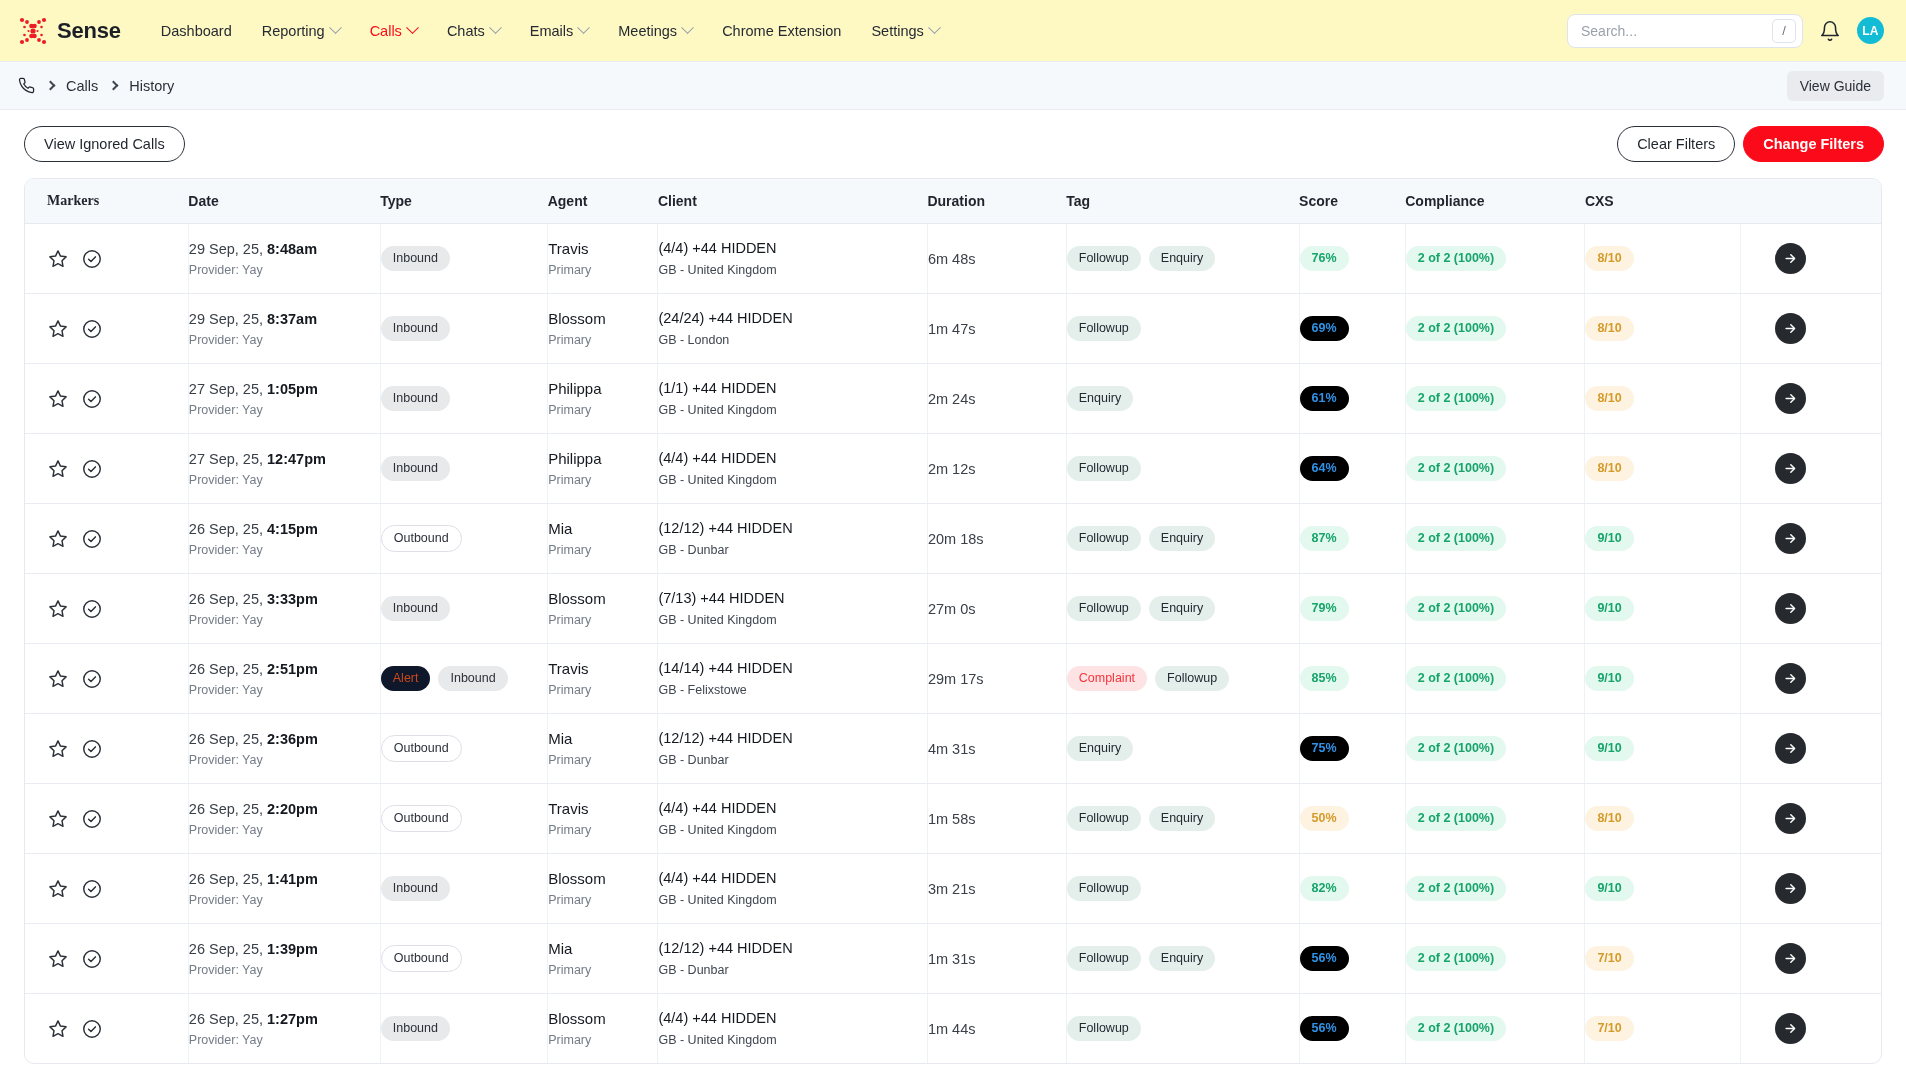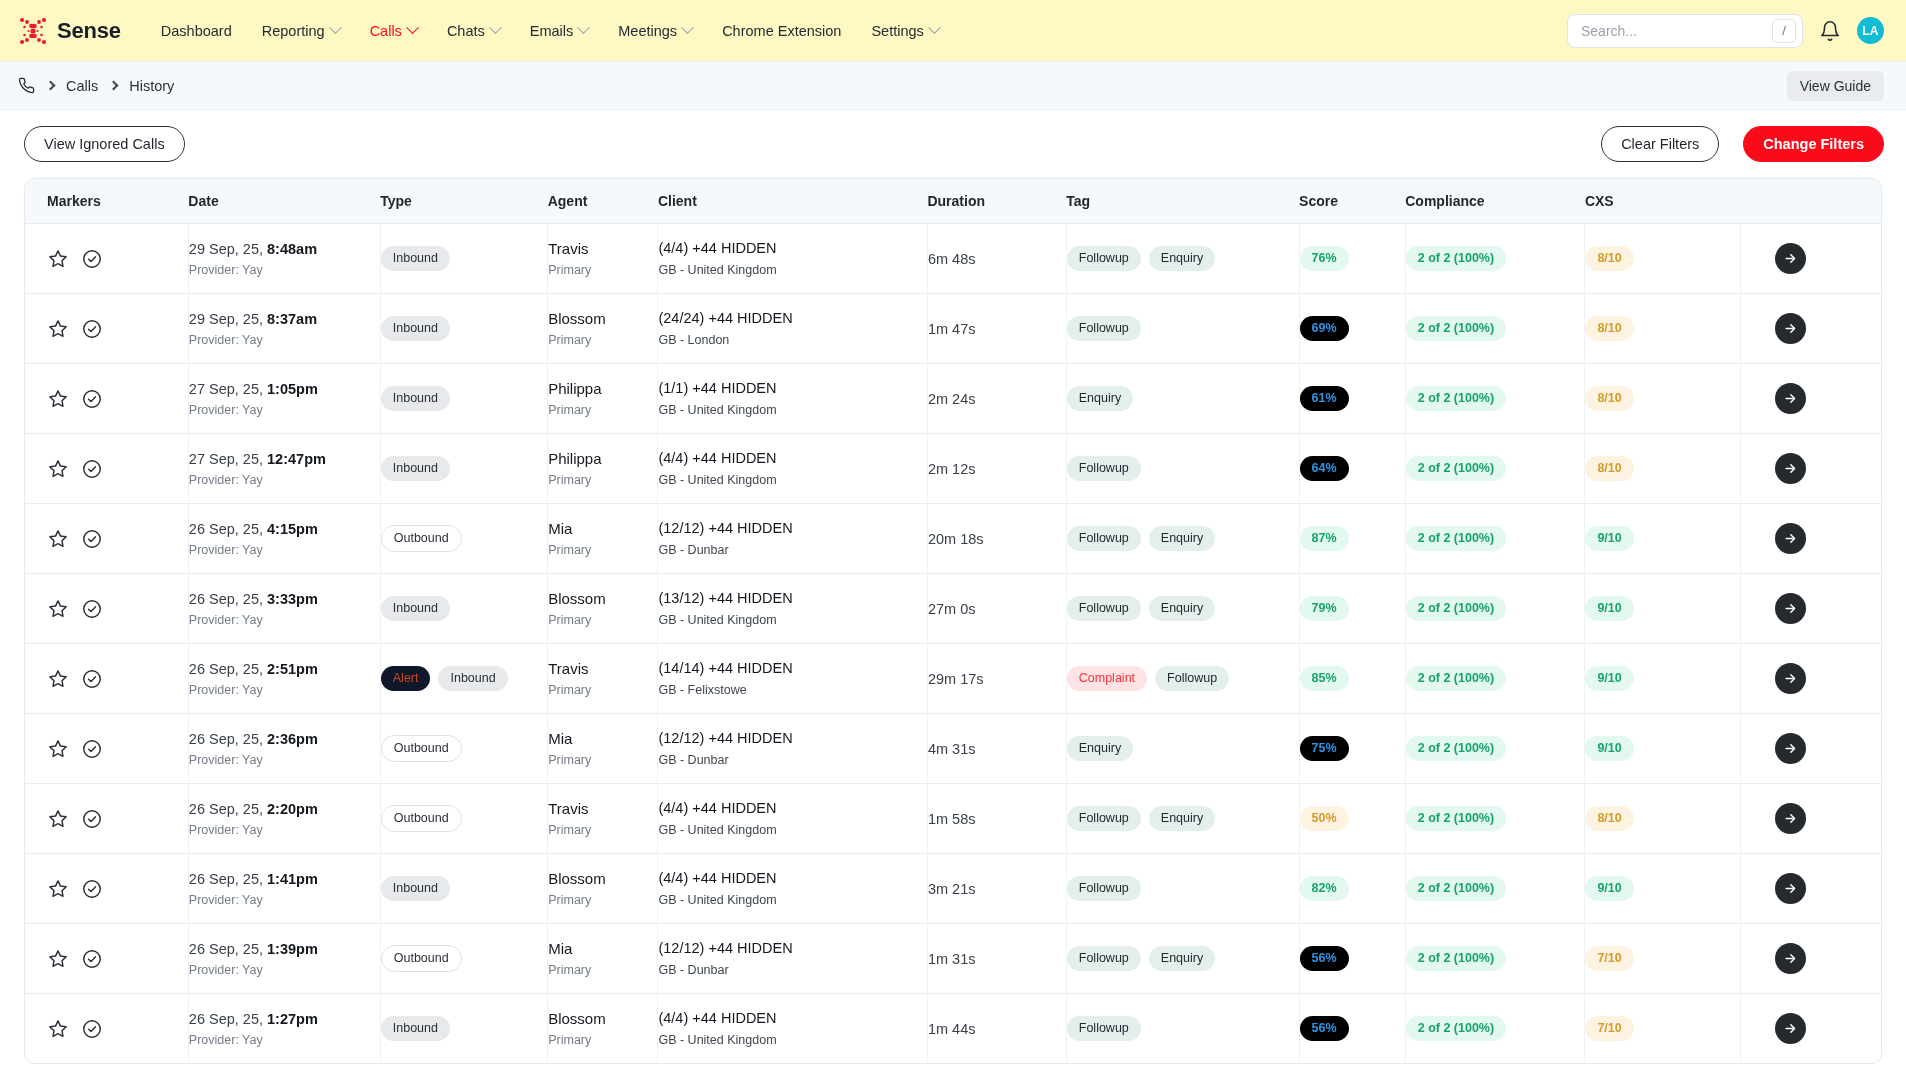--- a/index.html
+++ b/index.html
@@ -107,42 +107,42 @@
   }
   .btn-pill {
     border-radius: 999px;
     padding: 9px 19px;
     font-size: 14.5px;
     font-family: inherit;
     cursor: pointer;
     white-space: nowrap;
   }
   .btn-outline { background: #fff; border: 1px solid #2b3039; color: #1f242d; }
-  .btn-right-group { margin-left: auto; display: flex; align-items: flex-end; gap: 24px; }
+  .btn-right-group { margin-left: auto; display: flex; align-items: flex-end; gap: 8px; }
   .btn-red { background: #fb0b19; border: 1px solid #fb0b19; color: #fff; font-weight: 600; }
 
   
   .table-wrap {
     margin: 0 24px;
     border: 1px solid #e6eaf0;
     border-radius: 10px;
     overflow: hidden;
     background: #fff;
   }
   table { width: 100%; border-collapse: collapse; table-layout: fixed; }
   thead th {
     background: #f6f9fc;
     text-align: left;
     font-size: 14px;
     font-weight: 600;
     color: #1f242d;
     padding: 14px 0 14px 0;
     border-bottom: 1px solid #e6eaf0;
   }
-  thead th.pl { padding-left: 22px; }
+  thead th.pl { padding-left: 22px; font-family: Liberation Serif, serif; }
   tbody td {
     border-bottom: 1px solid #e9edf3;
     border-right: 1px solid #eef1f6;
     padding: 16px 0;
     vertical-align: middle;
     font-size: 14.5px;
     color: #262b34;
   }
   tbody td.pl { padding-left: 22px; }
   tbody td.nob { border-right: none; }
@@ -641,21 +641,21 @@
      <td>
        <div class="badges">
               <span class="badge inbound">Inbound</span>
             </div>
      </td>
      <td>
        <div class="agent-name">Blossom</div>
        <div class="agent-sub">Primary</div>
      </td>
      <td>
-       <div class="client-num">(13/12) +44 HIDDEN</div>
+       <div class="client-num">(7/13) +44 HIDDEN</div>
        <div class="client-loc">GB - United Kingdom</div>
      </td>
      <td>
        <span class="duration">27m 0s</span>
      </td>
      <td>
        <div class="tags">
               <span class="tag neutral">Followup</span>
               <span class="tag neutral">Enquiry</span>
             </div>

